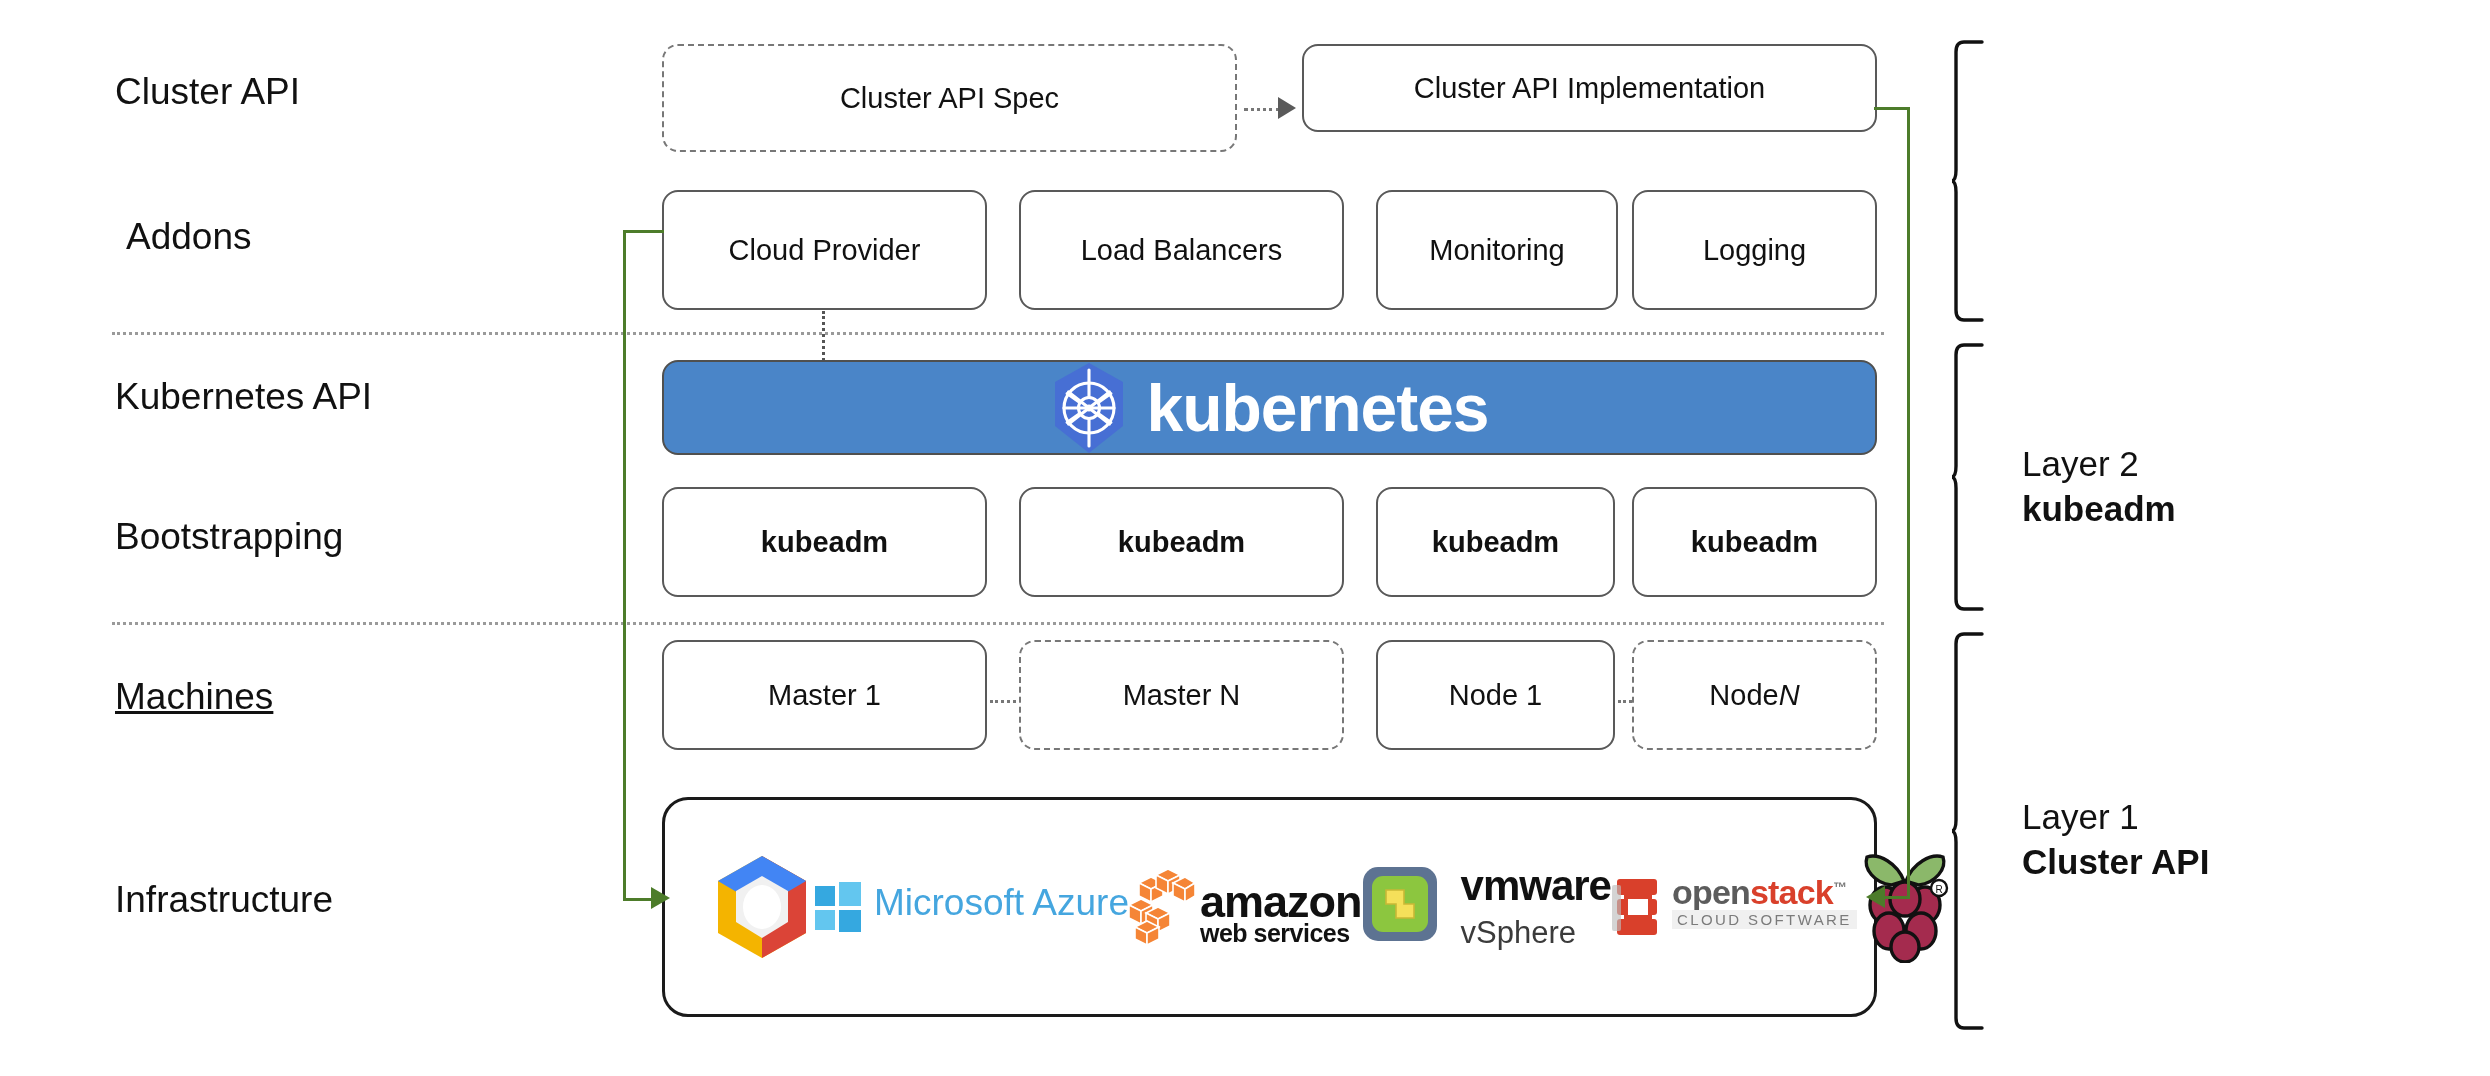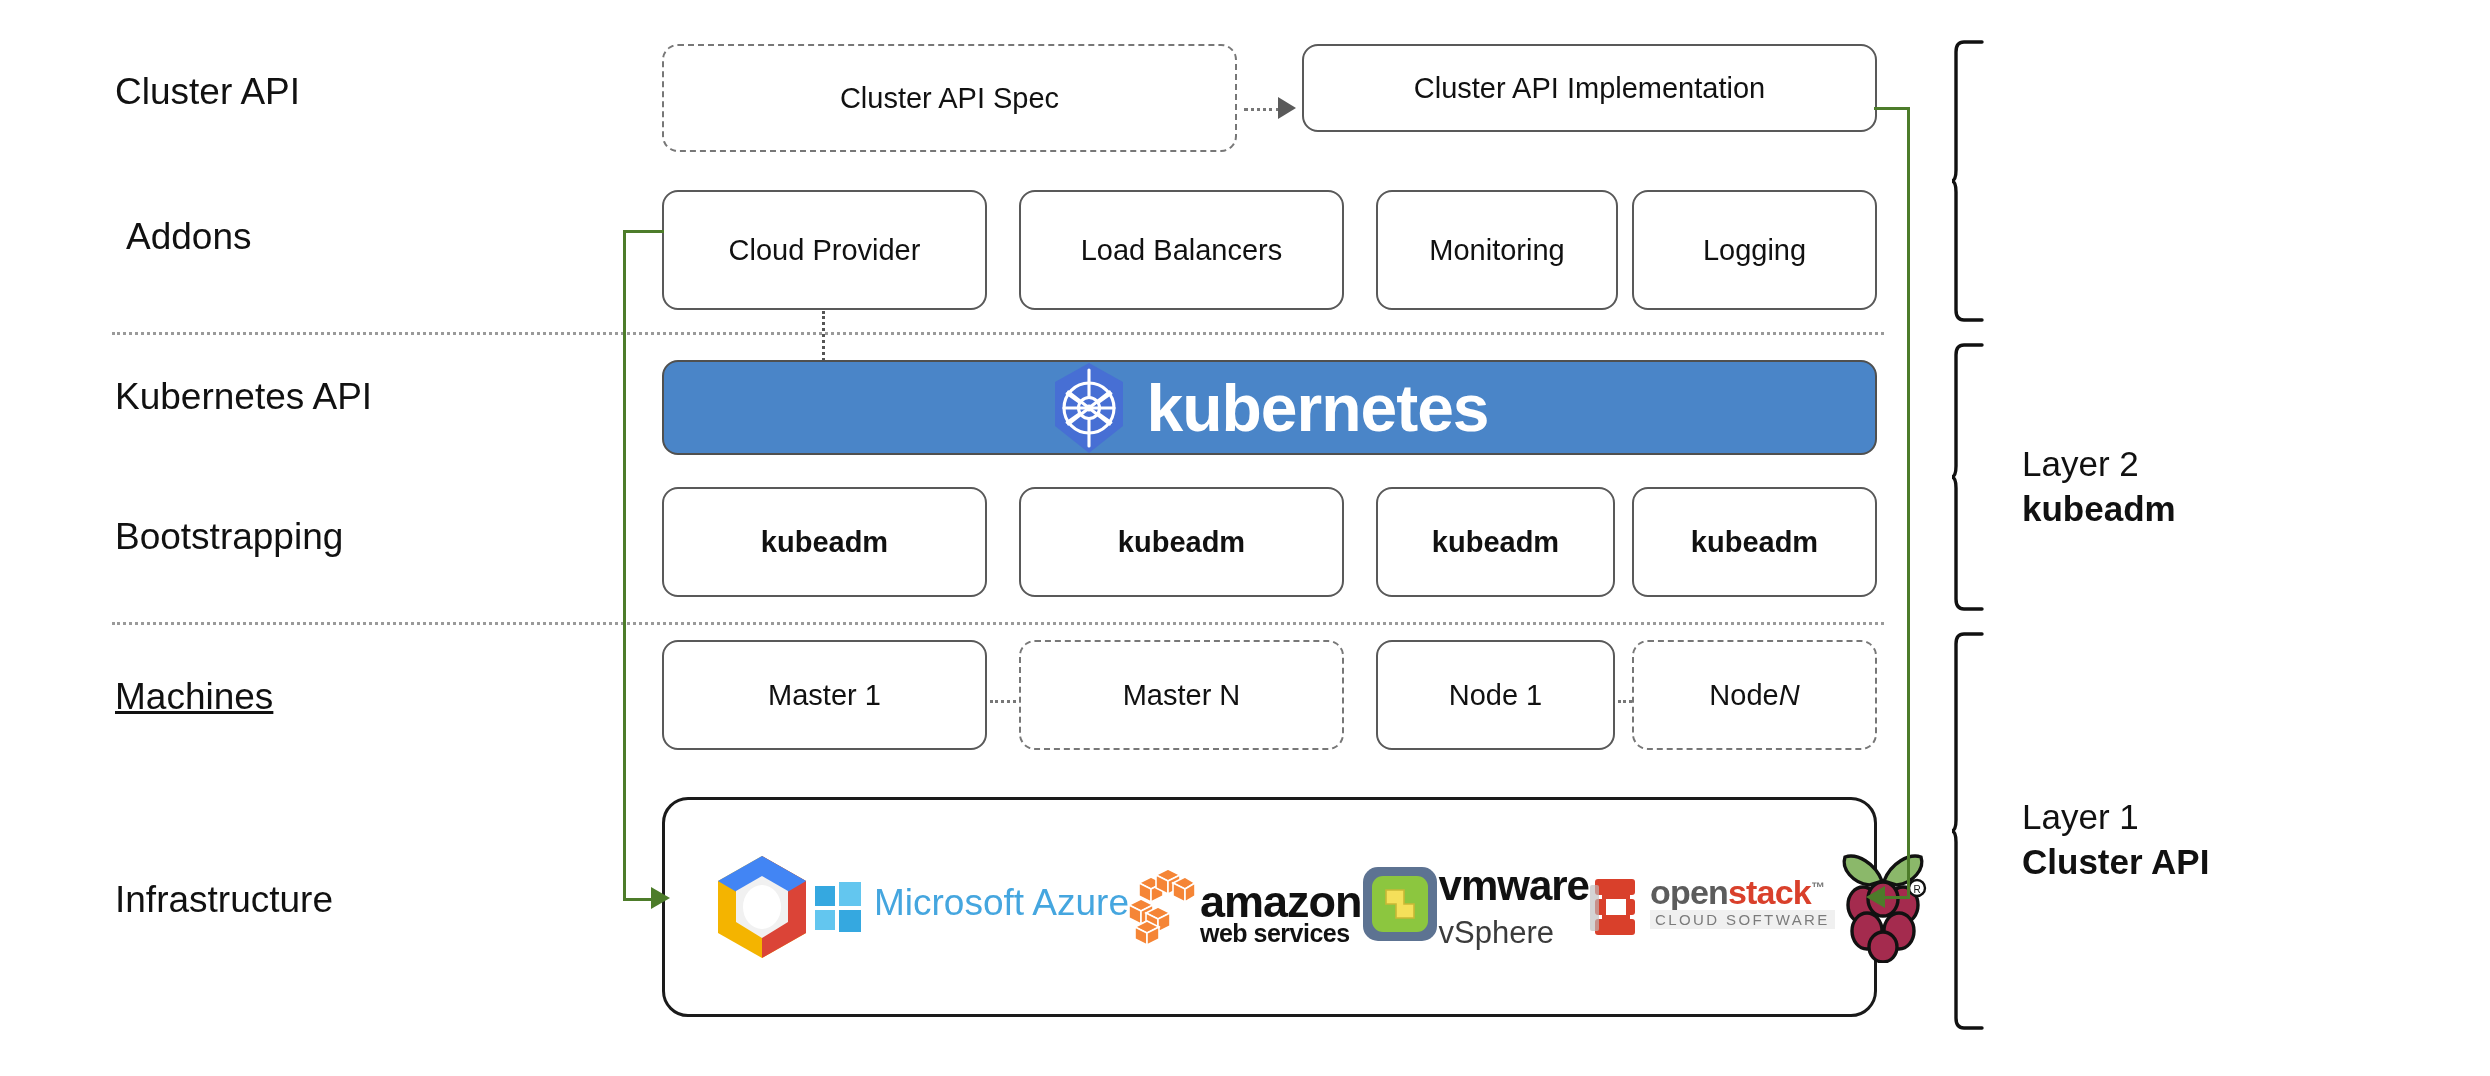--- a/index.html
+++ b/index.html
@@ -166,21 +166,21 @@
             <polygon points="6,58 18,64 18,76 6,70"></polygon>
             <polygon points="30,58 18,64 18,76 30,70"></polygon>
         </g>
       </svg>
       <span style="display:flex;flex-direction:column;line-height:0.92;">
         <span style="font-size:45px;font-weight:bold;color:#111;letter-spacing:-1px;">amazon</span>
         <span style="font-size:25px;font-weight:bold;color:#111;letter-spacing:-0.5px;">web services</span>
       </span>
     </div>
 
-    <div class="logo" style="gap:1px;">
+    <div class="logo" style="gap:23px;">
       <svg width="76" height="76" viewBox="0 0 76 76">
         <rect x="1" y="1" width="74" height="74" rx="15" fill="#5d7392"></rect>
         <rect x="10" y="10" width="56" height="56" rx="11" fill="#8cc63f"></rect>
         <path d="M24 24 h18 v14 h10 v14 H34 V38 H24 Z" fill="#f5e05a" stroke="#c9b836" stroke-width="1.6"></path>
       </svg>
       <span style="display:flex;flex-direction:column;line-height:0.96;">
         <span style="font-size:42px;font-weight:bold;color:#111;letter-spacing:-1px;">vmware</span>
         <span style="font-size:31px;color:#3b3b3b;margin-top:12px;">vSphere</span>
       </span>
     </div>

